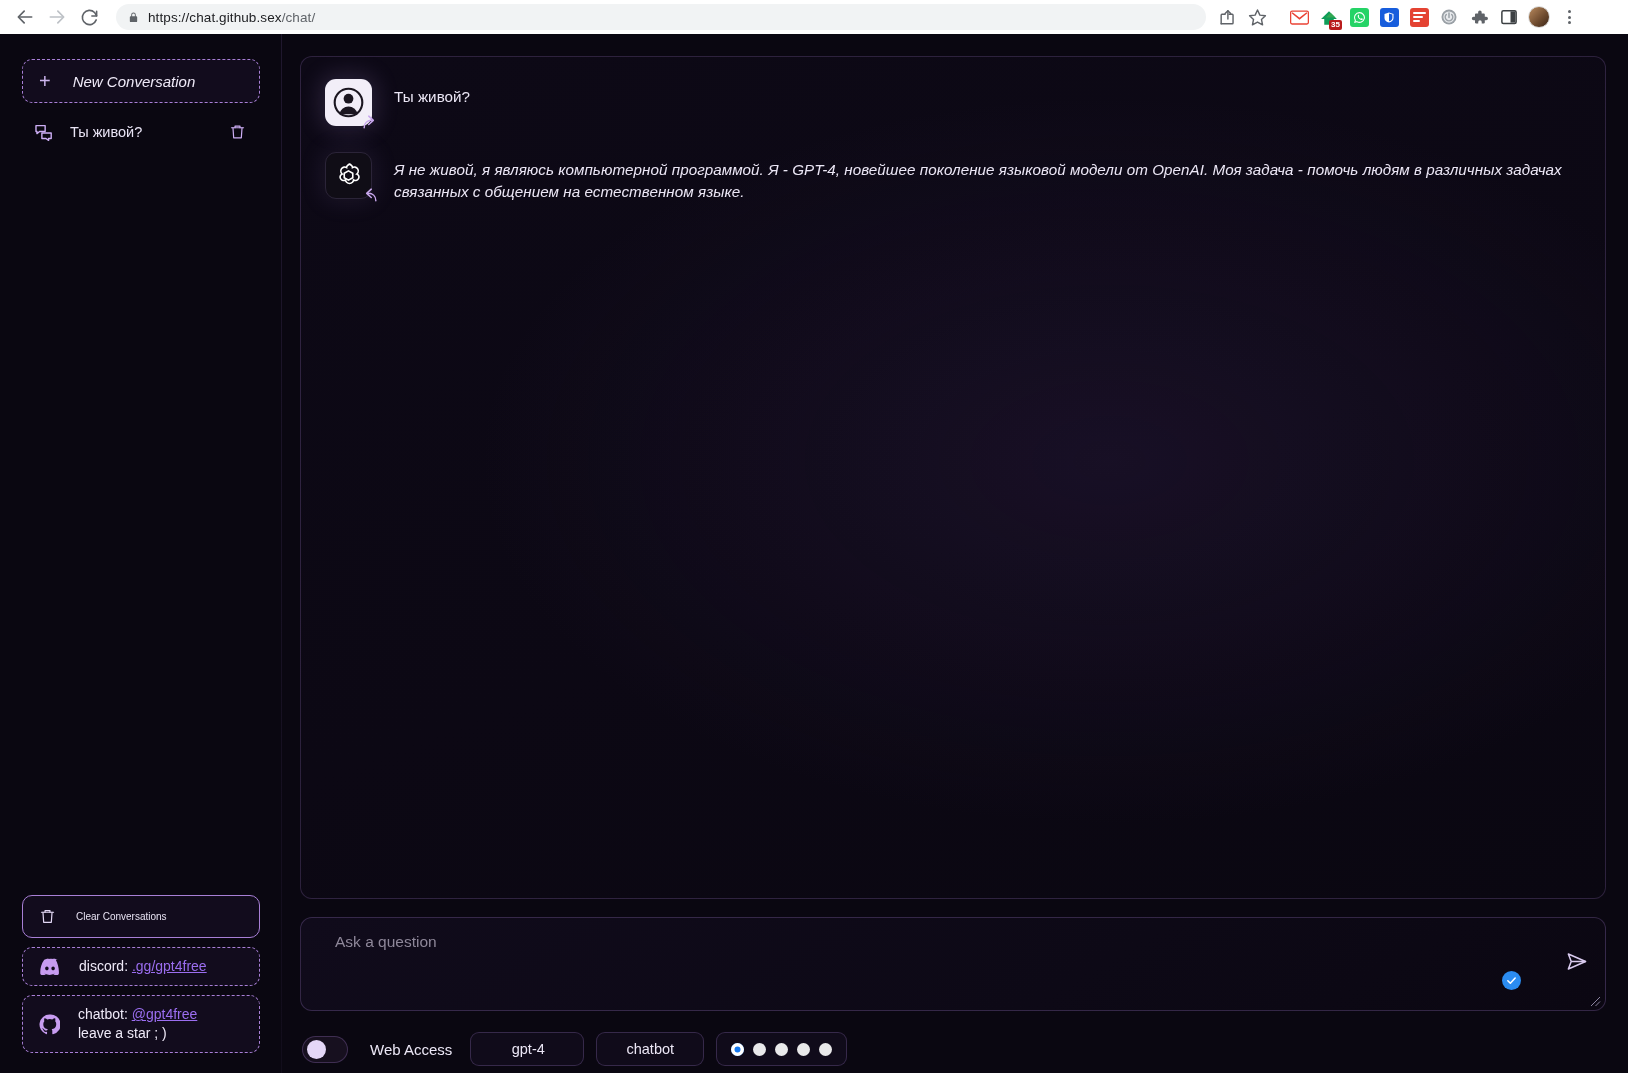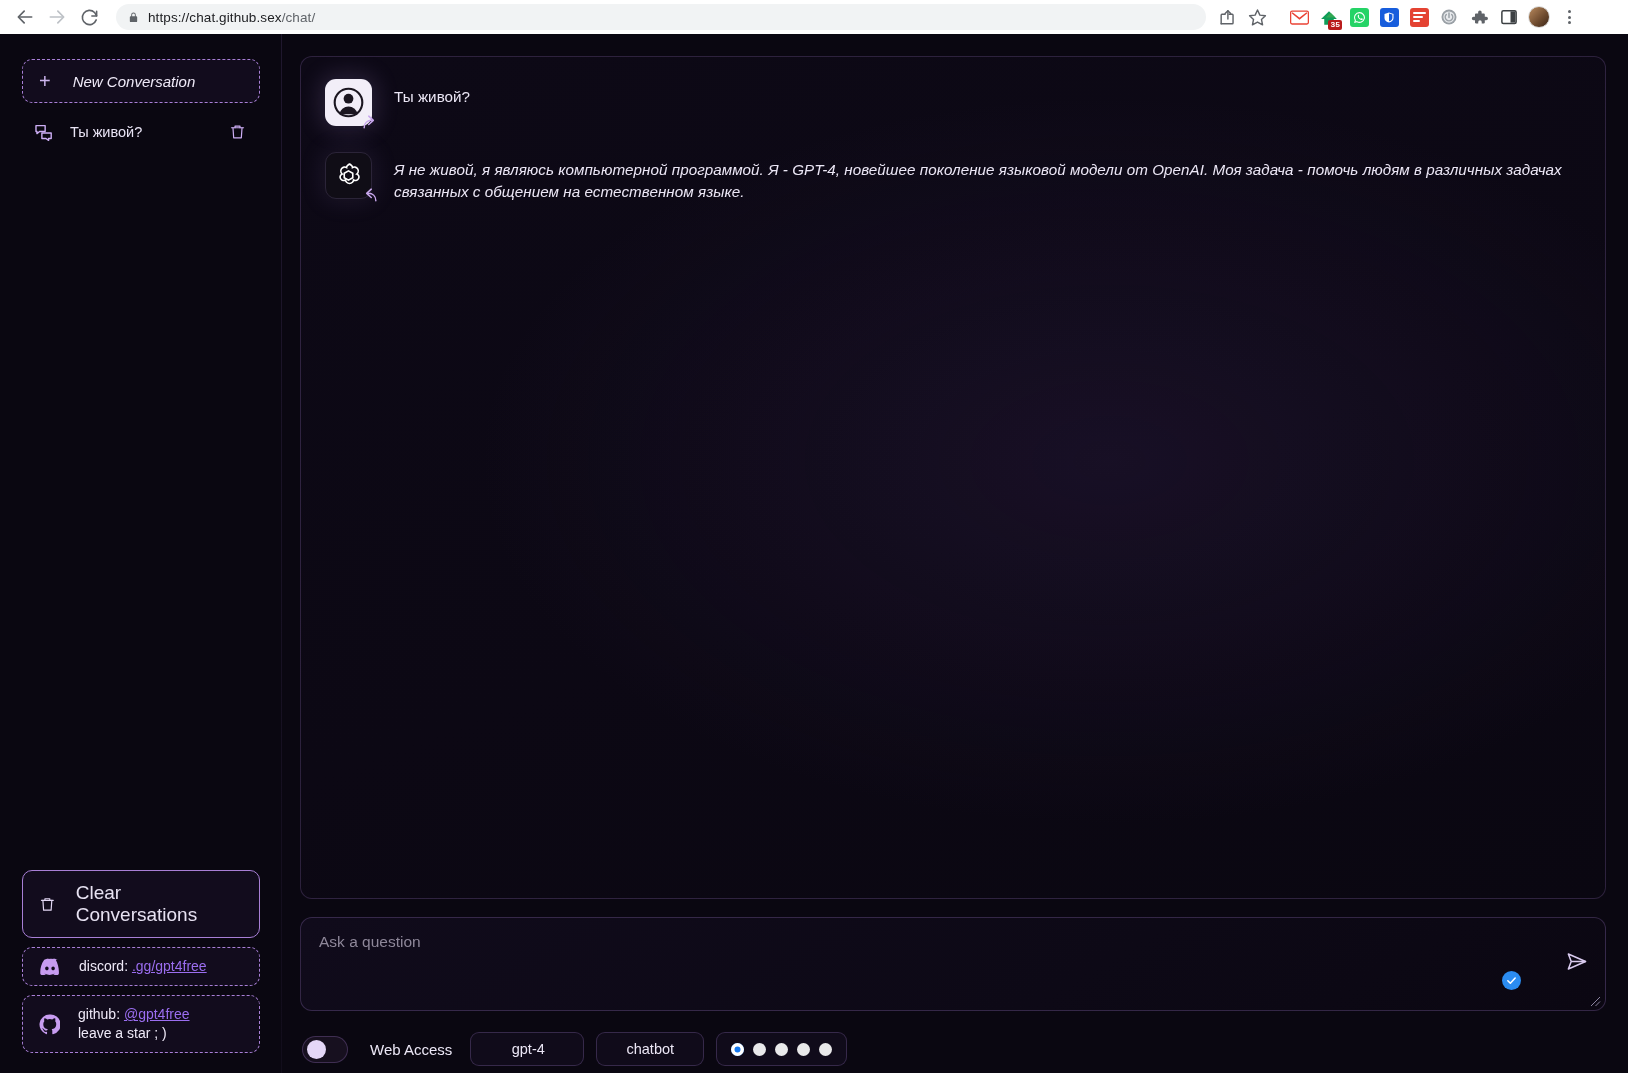--- a/index.html
+++ b/index.html
@@ -64,21 +64,21 @@
     position: relative;
   }
   .ext-sep { width: 12px; }
   .hb-wrap { position: relative; width: 20px; height: 19px; }
   .badge35 {
     position: absolute; right: -3px; bottom: -3px;
     background: #b91c1c; color: #fff;
     font-size: 8px; font-weight: bold;
     border-radius: 2px; padding: 0 2px;
     line-height: 10px;
-    font-family: Liberation Mono, monospace;
+    font-family: Liberation Sans, sans-serif;
   }
   .sq-icon { width: 19px; height: 19px; border-radius: 3px; }
   .menu-dots { display: flex; flex-direction: column; gap: 2.5px; align-items: center; }
   .menu-dots i { width: 3px; height: 3px; background: #5f6368; border-radius: 50%; display: block; }
 
   .profile-pic {
     width: 22px; height: 22px;
     border-radius: 50%;
     background: linear-gradient(135deg,#b98a5e 0%,#6d4a2e 60%,#3a2417 100%);
     border: 1px solid #ddd;
@@ -134,21 +134,21 @@
     align-items: center;
     gap: 16px;
     padding: 8px 14px 8px 12px;
     border-radius: 8px;
     color: #e9e4f5;
     font-size: 14.5px;
   }
   .conv-item .conv-label { flex: 1; }
 
   #sidebar-bottom { margin-top: auto; padding-bottom: 20px; display: flex; flex-direction: column; gap: 9px; }
-  #clear-conversations { justify-content: flex-start; gap: 20px; padding-left: 16px; font-size: 19px; }
+  #clear-conversations { justify-content: flex-start; gap: 20px; padding-left: 16px; font-size: 10px; }
   .link-box { padding: 9px 14px 9px 16px; gap: 18px; align-items: center; }
   .link-box .txt { font-size: 14px; color: #efeaf8; line-height: 1.35; }
   .link-box .txt a { color: #9b6ef0; text-decoration: underline; }
   .link-box .icon-holder { flex: 0 0 auto; display:flex; align-items:center; justify-content:center; }
 
   
   #main {
     flex: 1;
     height: 1039px;
     padding: 22px 22px 0 18px;
@@ -203,21 +203,21 @@
   #assistant-message .msg-text { padding-right: 6px; font-style: italic; }
 
   
   #composer-wrap { flex: 0 0 auto; padding-top: 18px; }
   #composer {
     position: relative;
     height: 94px;
     border: 1px solid rgba(168,127,214,0.26);
     border-radius: 12px;
     background: linear-gradient(150deg,#100b1b 0%, #0d0916 60%, #0b0712 100%);
-    padding: 15px 70px 0 18px;
+    padding: 15px 70px 0 34px;
   }
   #question-input {
     width: 100%;
     background: transparent;
     border: 0;
     outline: 0;
     color: #ece7f6;
     font-size: 15.5px;
     font-family: "Liberation Sans", sans-serif;
   }
@@ -481,21 +481,21 @@
         </span>
         <span class="txt"><span>discord: </span><a href="#">.gg/gpt4free</a></span>
       </div>
 
       <div class="side-box dashed link-box">
         <span class="icon-holder">
           <svg width="21" height="21" viewBox="0 0 24 24" fill="#c79cf0">
             <path d="M12 .6A11.5 11.5 0 0 0 8.4 23c.6.1.8-.3.8-.6v-2c-3.2.7-3.9-1.5-3.9-1.5-.5-1.3-1.3-1.7-1.3-1.7-1.1-.7.1-.7.1-.7 1.2.1 1.8 1.2 1.8 1.2 1 1.8 2.8 1.3 3.5 1 .1-.8.4-1.3.8-1.6-2.6-.3-5.3-1.3-5.3-5.8 0-1.3.5-2.3 1.2-3.1-.1-.3-.5-1.5.1-3.2 0 0 1-.3 3.2 1.2a11 11 0 0 1 5.8 0c2.2-1.5 3.2-1.2 3.2-1.2.6 1.7.2 2.9.1 3.2.8.8 1.2 1.8 1.2 3.1 0 4.5-2.7 5.5-5.3 5.8.4.4.8 1.1.8 2.2v3.3c0 .3.2.7.8.6A11.5 11.5 0 0 0 12 .6z"></path>
           </svg>
         </span>
-        <span class="txt"><span>github: </span><a href="#">@gpt4free</a><br><span>leave a star ; )</span></span>
+        <span class="txt"><span>chatbot: </span><a href="#">@gpt4free</a><br><span>leave a star ; )</span></span>
       </div>
 
     </div>
   </aside>
 
   <main id="main">
 
     <section id="messages-panel">
 
       <div class="msg" id="user-message">

